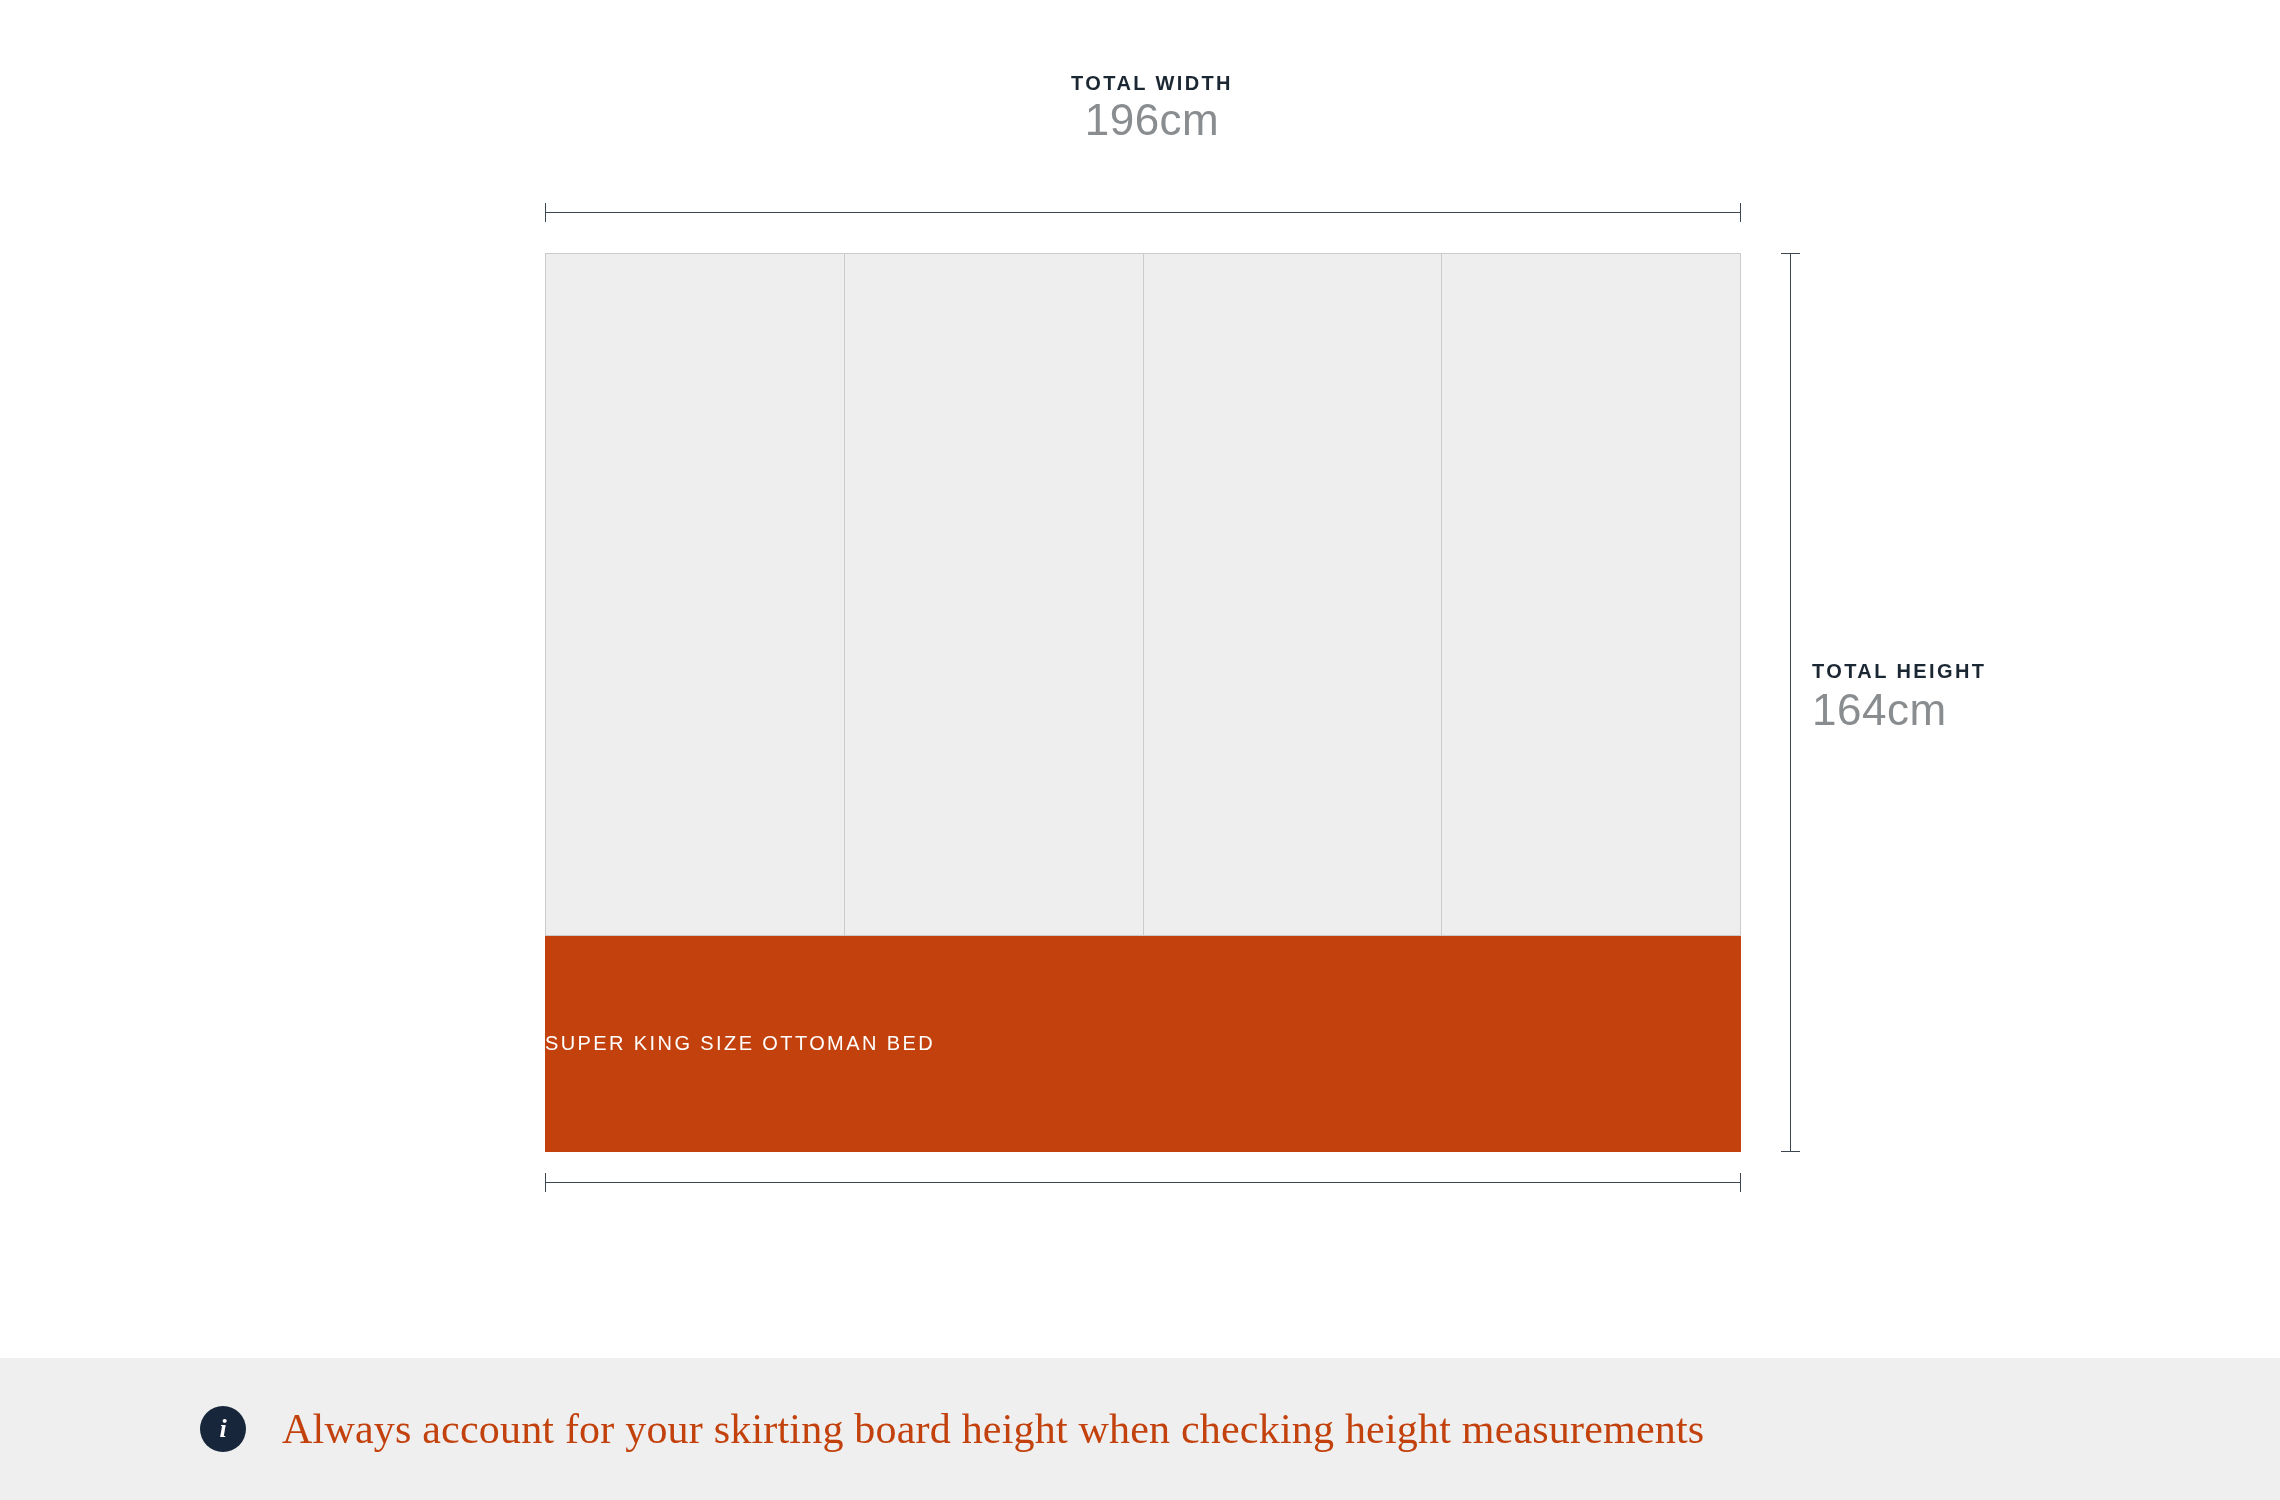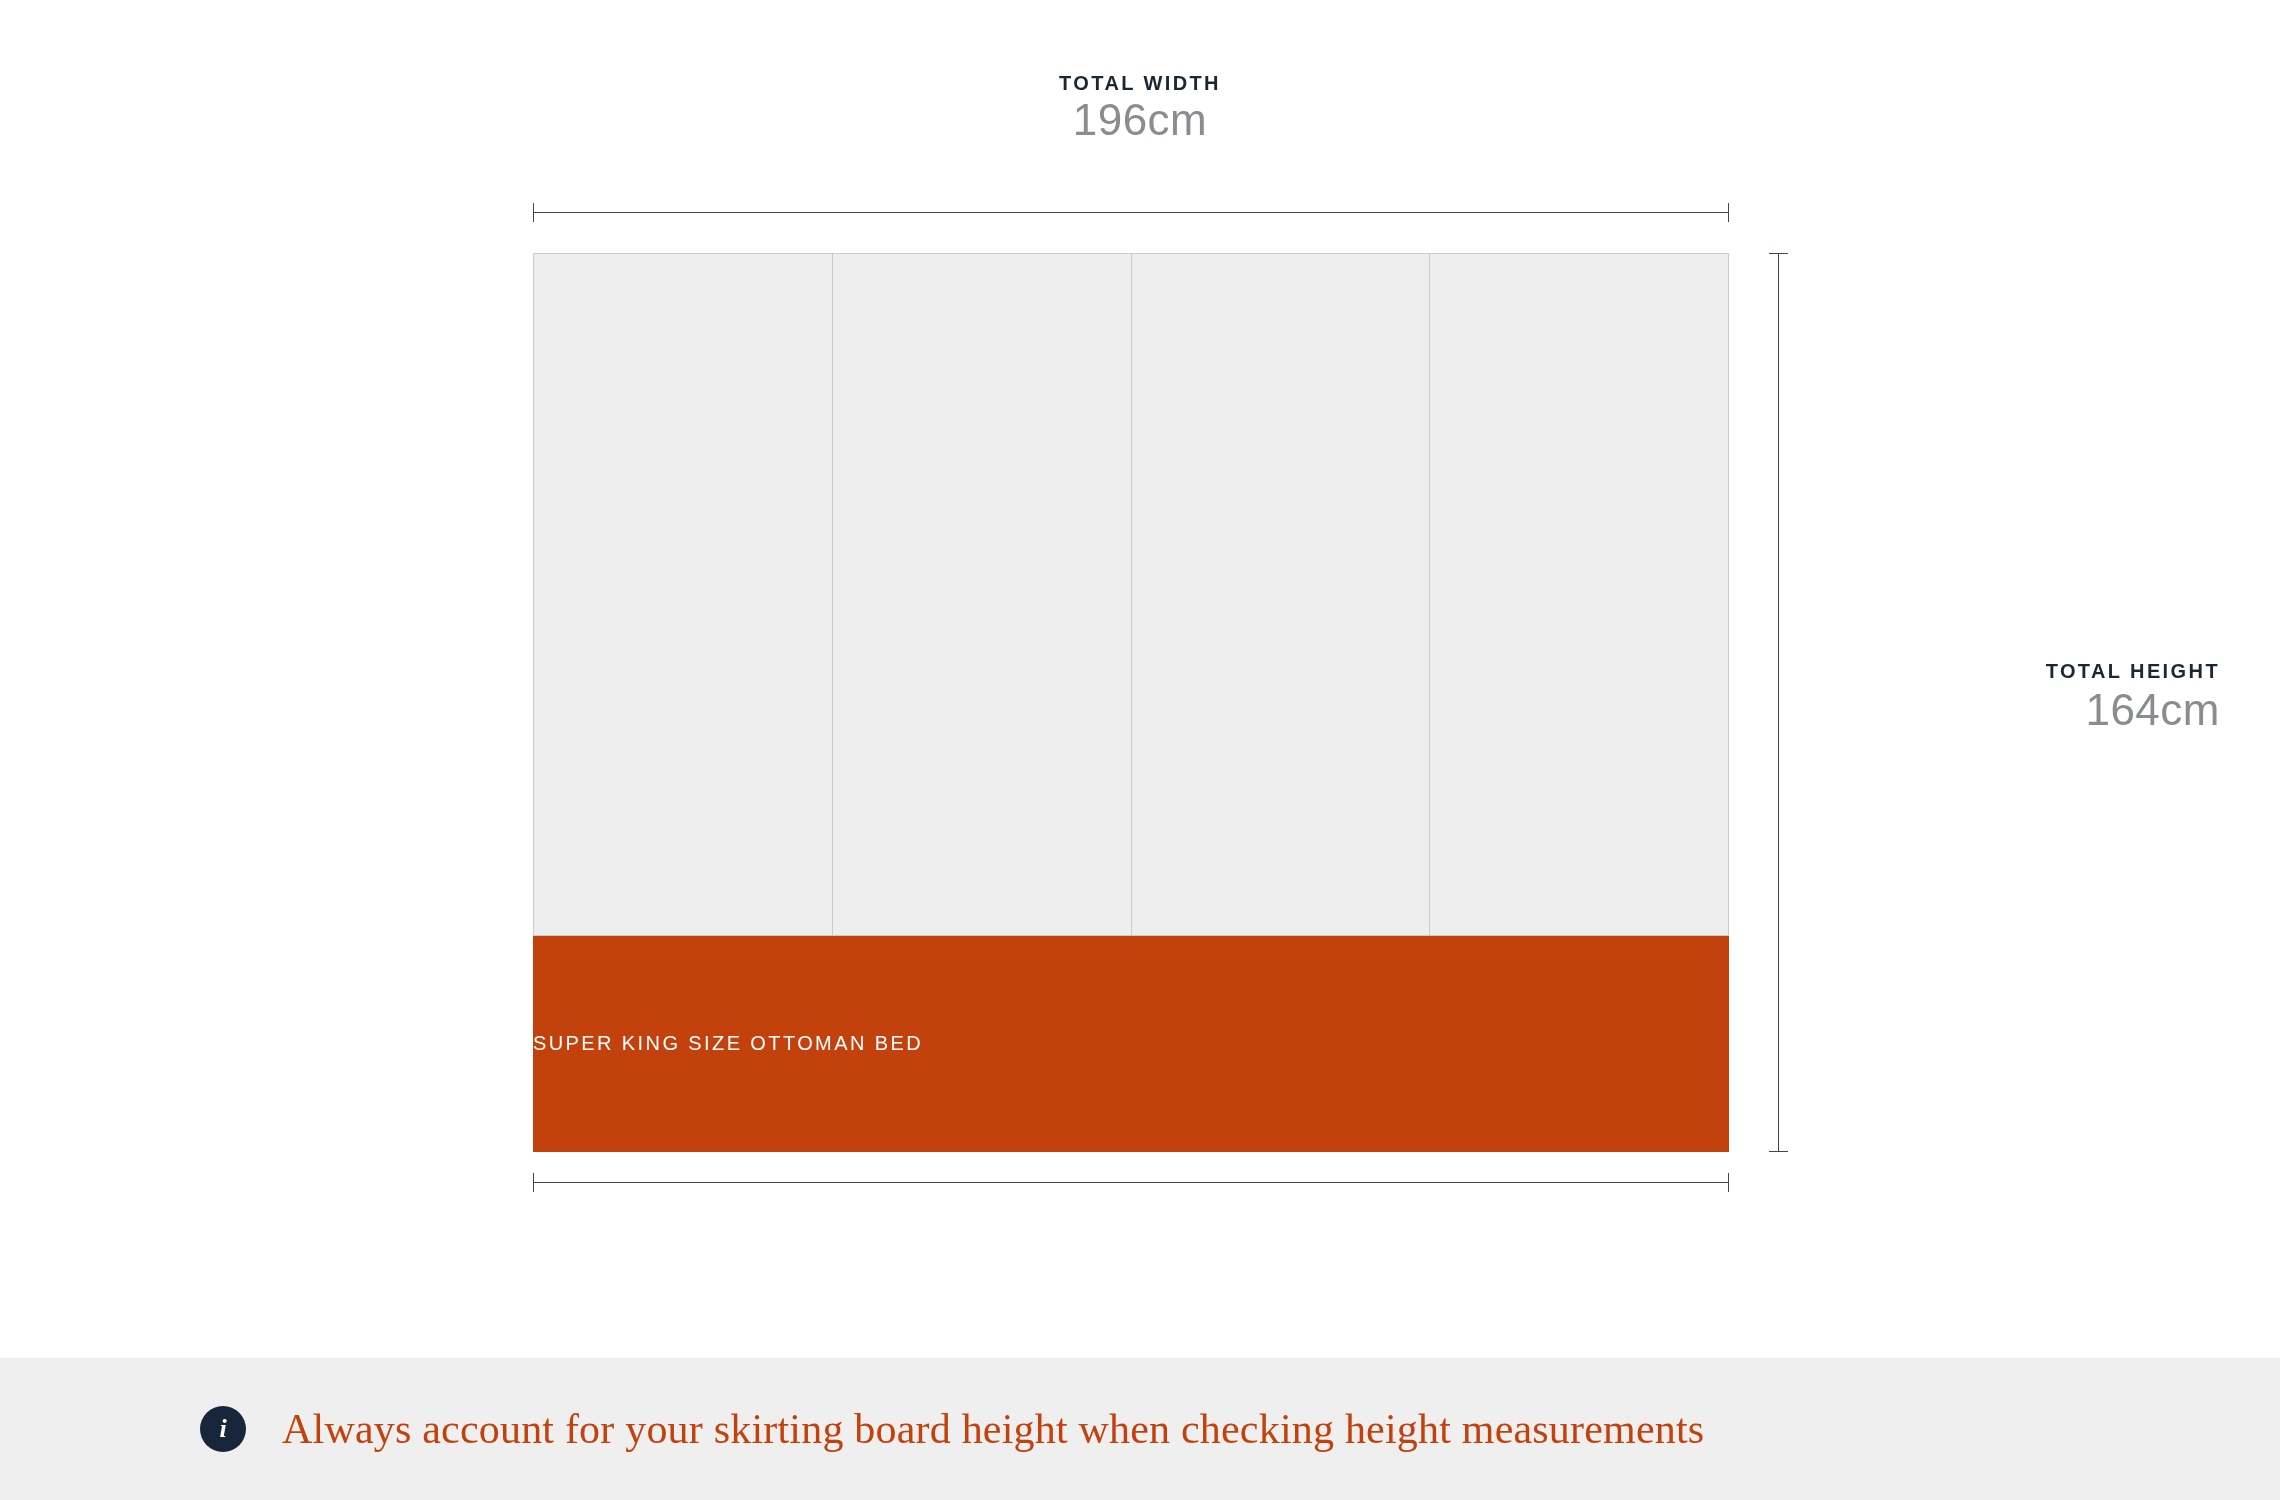--- a/index.html
+++ b/index.html
@@ -11,21 +11,21 @@
     width: 2280px;
     height: 1500px;
     font-family: "Liberation Sans", sans-serif;
     color: #1b2733;
     overflow: hidden;
     position: relative;
   }
 
   .diagram-area {
     position: absolute;
-    left: 0;
+    left: 12px;
     top: 0;
     width: 1844px;
     height: 1358px;
     background: #ffffff;
   }
 
   
   .top-label {
     position: absolute;
     left: 0;
@@ -122,21 +122,21 @@
     text-transform: uppercase;
     margin-top: -2px;
   }
 
   
   .right-label {
     position: absolute;
     left: 1800px;
     top: 660px;
     width: 420px;
-    text-align: right;
+    text-align: left;
   }
   .right-label .label-caps { display: block; }
   .right-label .label-value { margin-top: 2px; }
 
   
   .bottom-label {
     position: absolute;
     left: 0;
     top: 1226px;
     width: 2280px;

